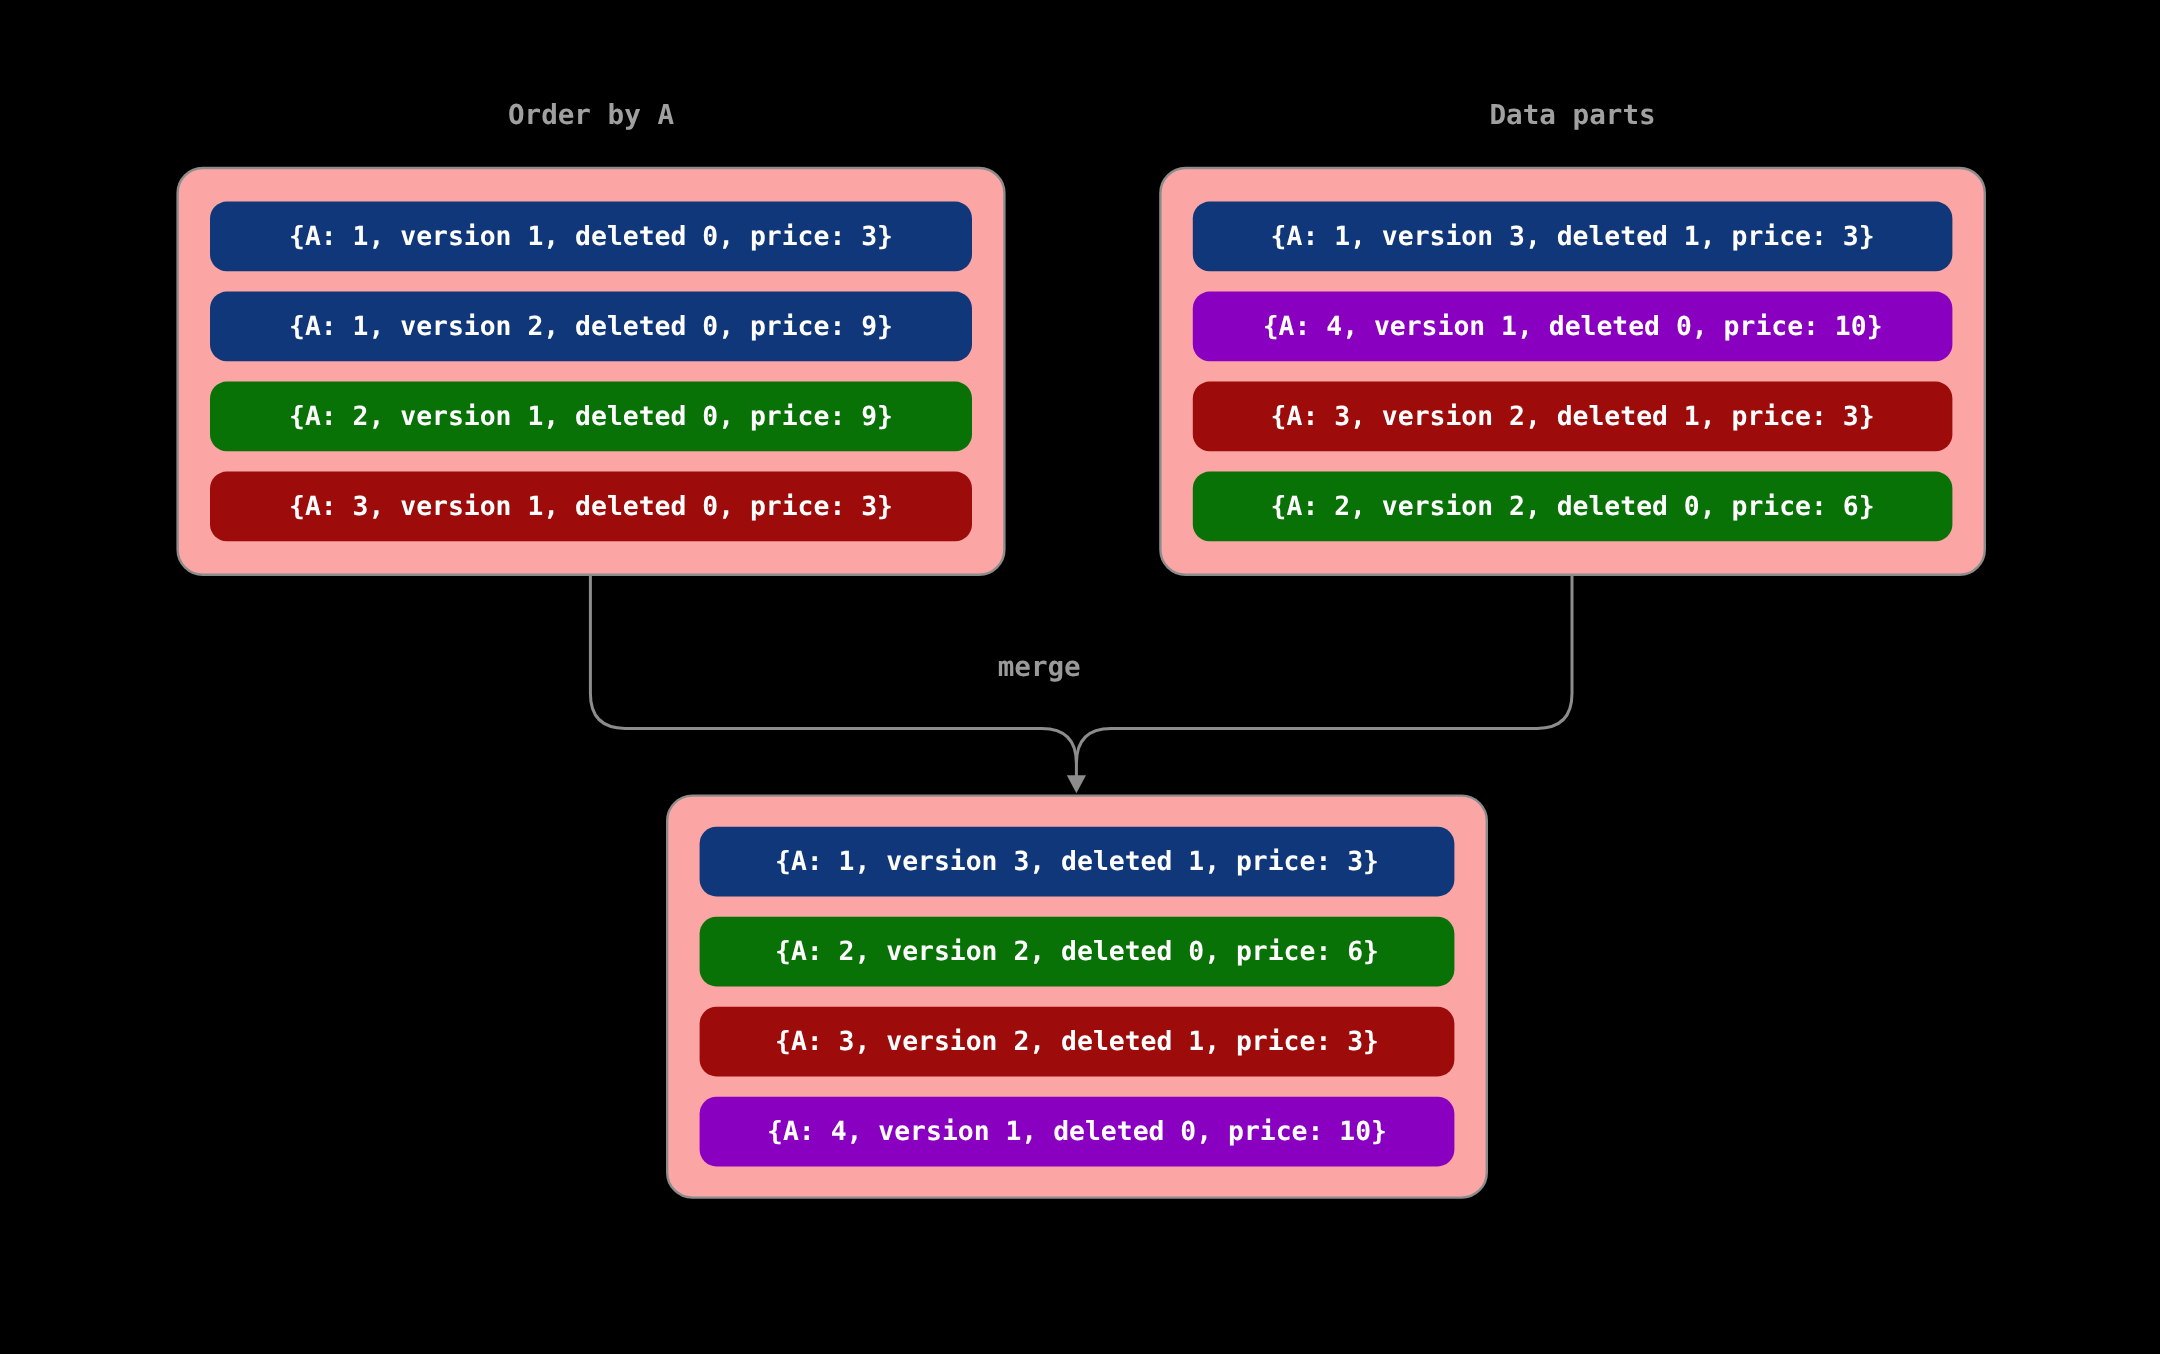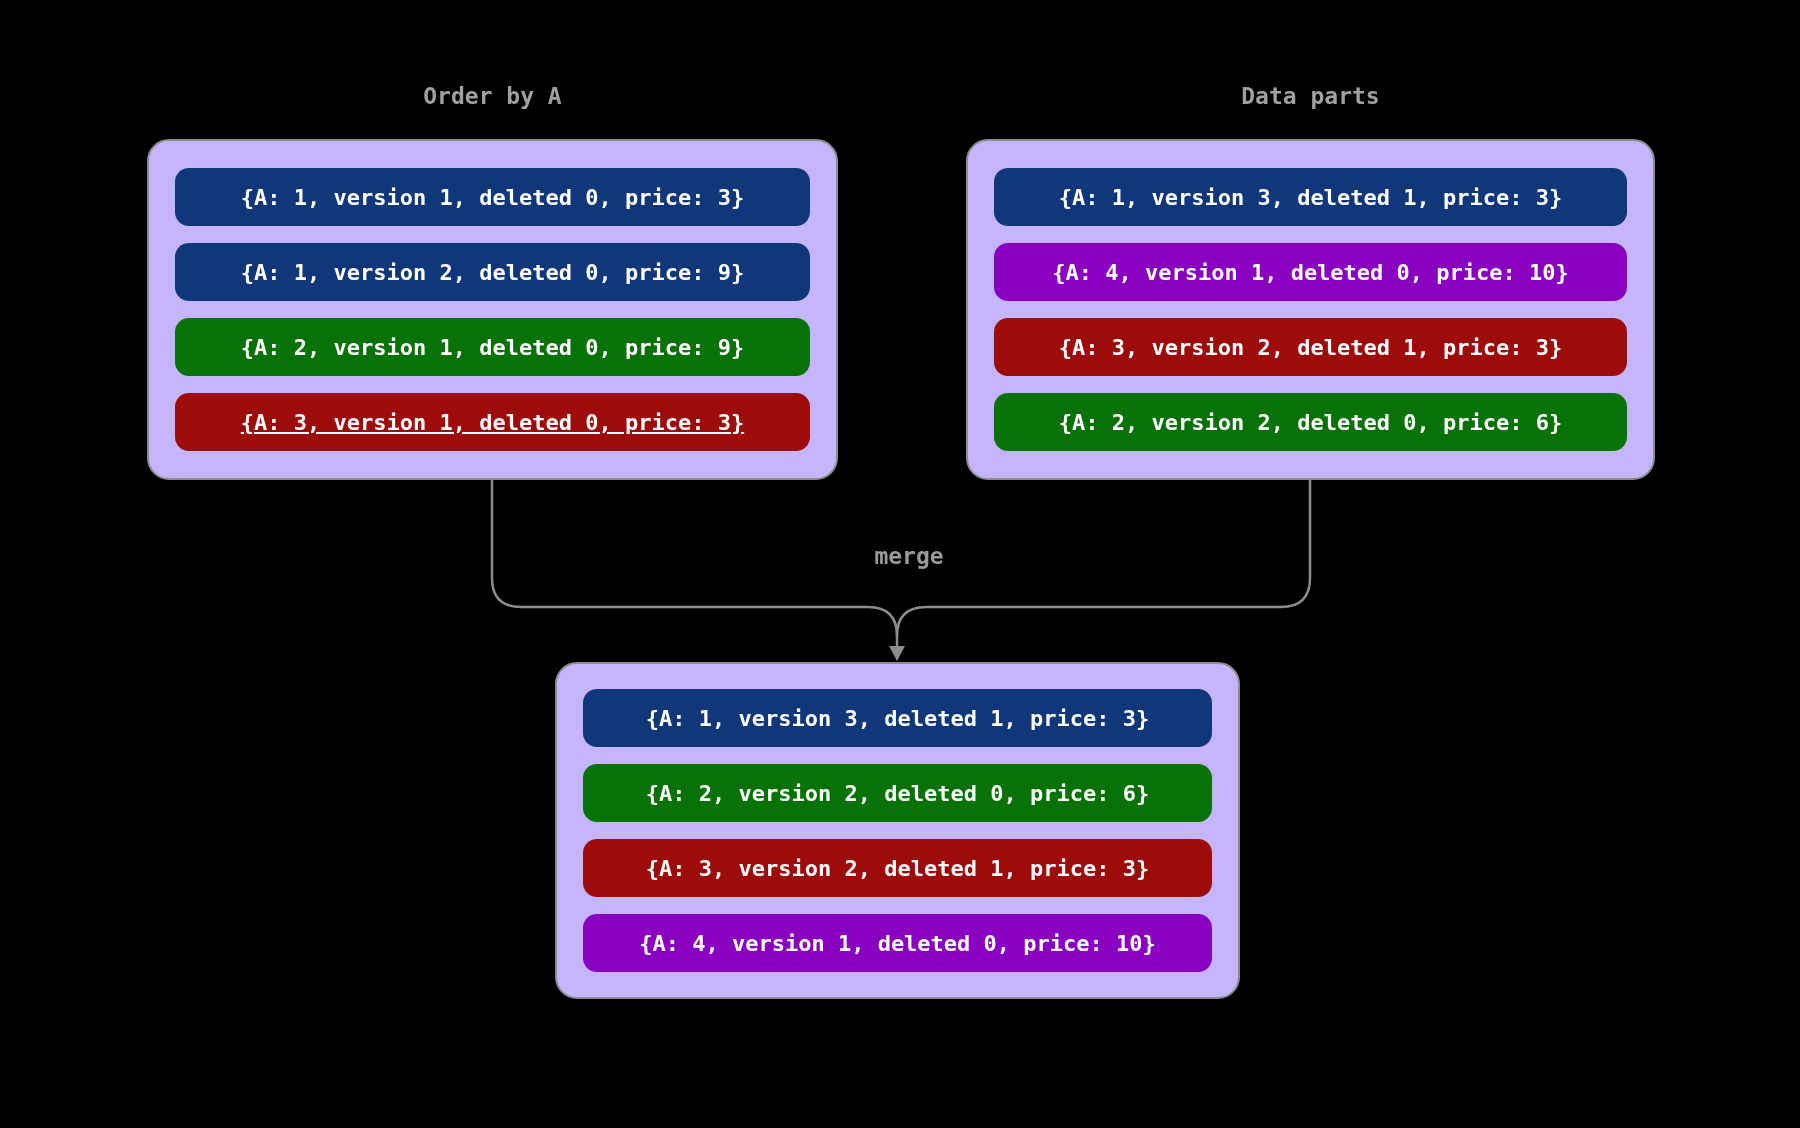--- a/index.html
+++ b/index.html
@@ -22,21 +22,21 @@
   .part-box {
     position: absolute;
     border: 2.5px solid #8c8c8c;
     border-radius: 22px;
     box-sizing: border-box;
     display: flex;
     flex-direction: column;
     justify-content: center;
     gap: 17px;
     padding: 0 26px;
-    background: #c4b5fd;
+    background: #fca5a5;
   }
   .row {
     height: 58px;
     border-radius: 14px;
     display: flex;
     align-items: center;
     justify-content: center;
     color: #ffffff;
     font-size: 22px;
     font-weight: bold;
@@ -74,41 +74,41 @@
   <div class="part-box" style="left:147px; top:139px; width:691px; height:341px;">
     <div class="row" style="background: rgb(16, 55, 121);">
       <span>{A: 1, version 1, deleted 0, price: 3}</span>
     </div>
     <div class="row" style="background: rgb(16, 55, 121);">
       <span>{A: 1, version 2, deleted 0, price: 9}</span>
     </div>
     <div class="row" style="background: rgb(8, 114, 7);">
       <span>{A: 2, version 1, deleted 0, price: 9}</span>
     </div>
-    <div class="row" style="background: rgb(157, 11, 11); text-decoration: underline;">
+    <div class="row" style="background: rgb(157, 11, 11);">
       <span>{A: 3, version 1, deleted 0, price: 3}</span>
     </div>
   </div>
 
   <div class="part-box" style="left:966px; top:139px; width:689px; height:341px;">
     <div class="row" style="background: rgb(16, 55, 121);">
       <span>{A: 1, version 3, deleted 1, price: 3}</span>
     </div>
     <div class="row" style="background: rgb(138, 0, 192);">
       <span>{A: 4, version 1, deleted 0, price: 10}</span>
     </div>
     <div class="row" style="background: rgb(157, 11, 11);">
       <span>{A: 3, version 2, deleted 1, price: 3}</span>
     </div>
     <div class="row" style="background: rgb(8, 114, 7);">
       <span>{A: 2, version 2, deleted 0, price: 6}</span>
     </div>
   </div>
 
-  <div class="merge-label" style="left:809px; top:543px; width:200px;">merge</div>
+  <div class="merge-label" style="left:766px; top:543px; width:200px;">merge</div>
 
   <div class="part-box" style="left:555px; top:662px; width:685px; height:337px;">
     <div class="row" style="background: rgb(16, 55, 121);">
       <span>{A: 1, version 3, deleted 1, price: 3}</span>
     </div>
     <div class="row" style="background: rgb(8, 114, 7);">
       <span>{A: 2, version 2, deleted 0, price: 6}</span>
     </div>
     <div class="row" style="background: rgb(157, 11, 11);">
       <span>{A: 3, version 2, deleted 1, price: 3}</span>

